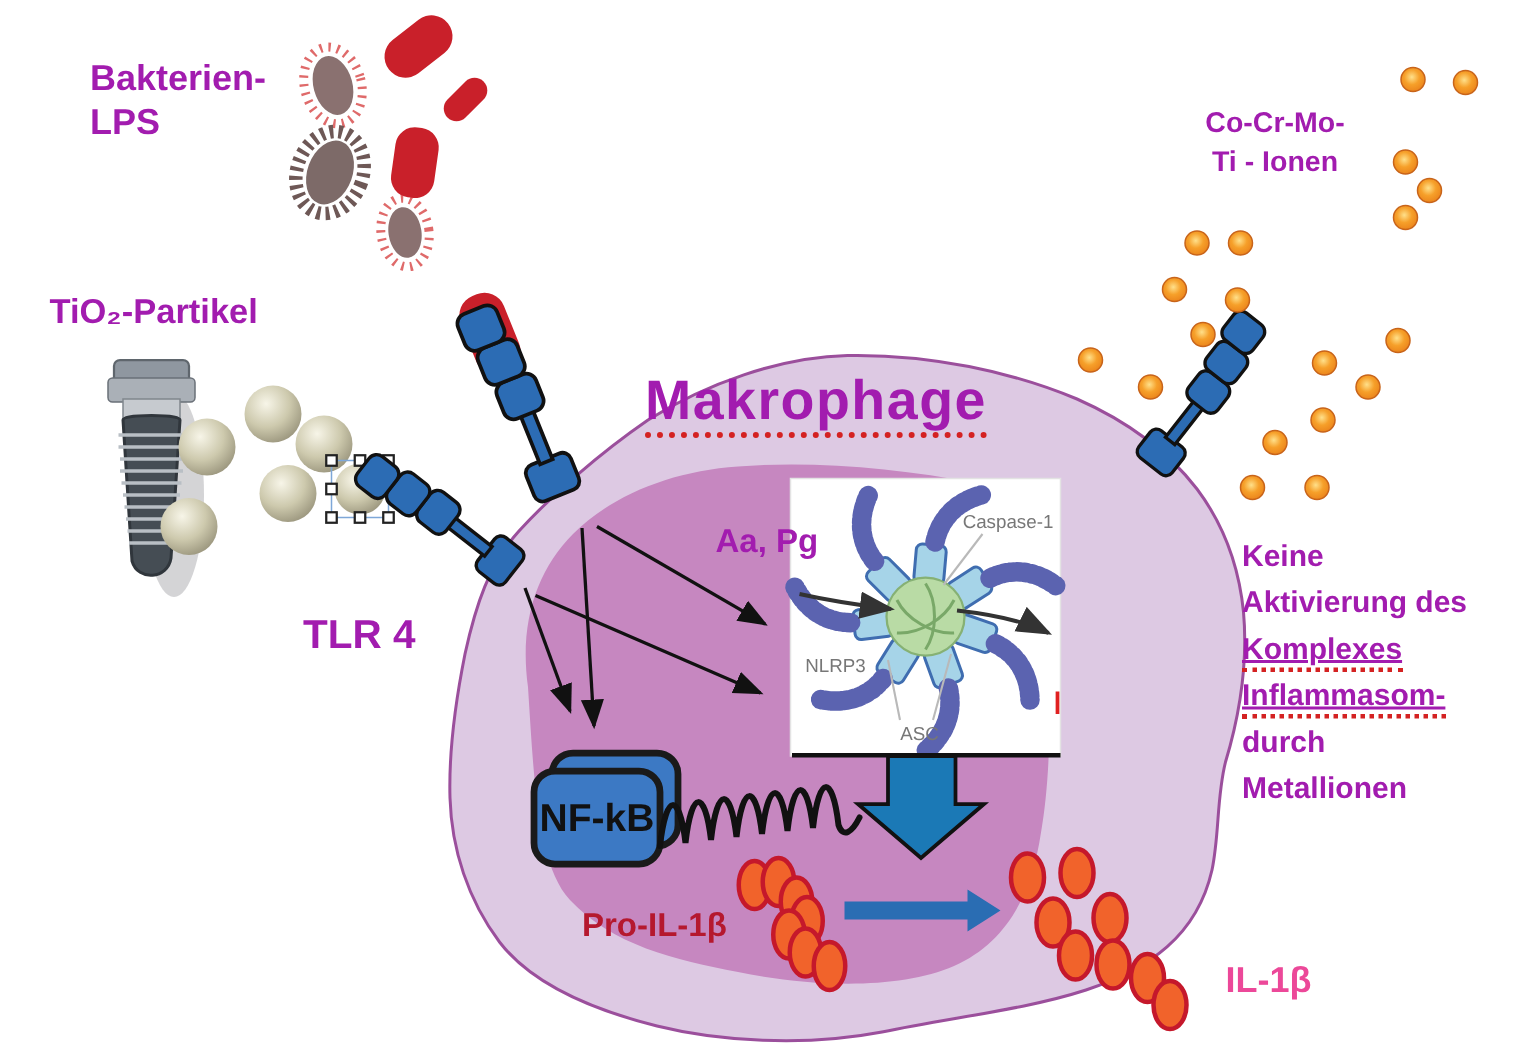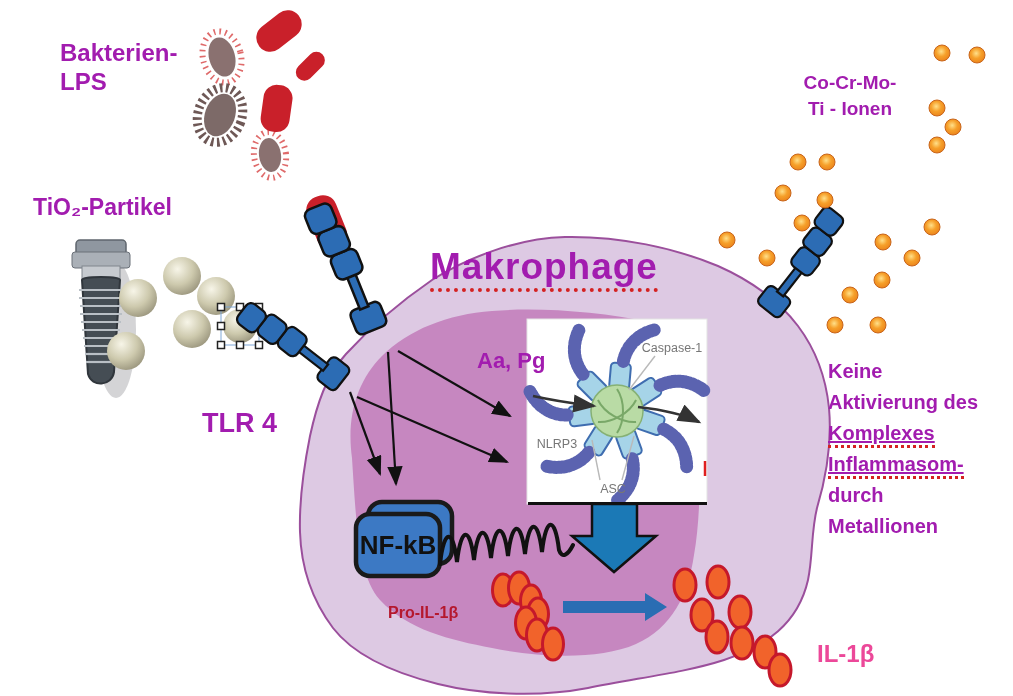--- a/index.html
+++ b/index.html
@@ -9,21 +9,21 @@
   .lbl{position:absolute;font-weight:bold;color:#a21caf;white-space:nowrap;z-index:5;}
   .lbl-bakterien{left:60px;top:38px;font-size:24px;line-height:29px;}
   .lbl-tio2{left:33px;top:194px;font-size:23px;}
   .lbl-tlr4{left:202px;top:372px;font-size:27px;margin-top:36px;}
   .lbl-makro{left:430px;top:246px;font-size:37px;letter-spacing:1px;}
   .lbl-makro span{border-bottom:4px dotted #d42222;padding-bottom:1px;margin-top:47px;}
   .lbl-cocr{left:772px;top:70px;width:156px;text-align:center;font-size:19px;line-height:26px;}
   .lbl-aapg{left:477px;top:348px;font-size:22px;}
   .lbl-note{left:828px;top:356px;font-size:20px;line-height:31px;}
   .ul{text-decoration:underline;border-bottom:3px dotted #d42222;padding-bottom:1px;display:inline-block;line-height:22px;}
-  .lbl-proil{left:388px;top:604px;font-size:16px;color:#b5182e;}
+  .lbl-proil{left:388px;top:604px;font-size:22px;color:#b5182e;}
   .lbl-il1b{left:817px;top:640px;font-size:24px;color:#ec4899;}
   svg text{font-family:"Liberation Sans",sans-serif;}
 </style>
 </head>
 <body>
 
 <div class="stage">
 
 <svg width="1013" height="696" viewBox="0 0 1013 696">
   <defs>

